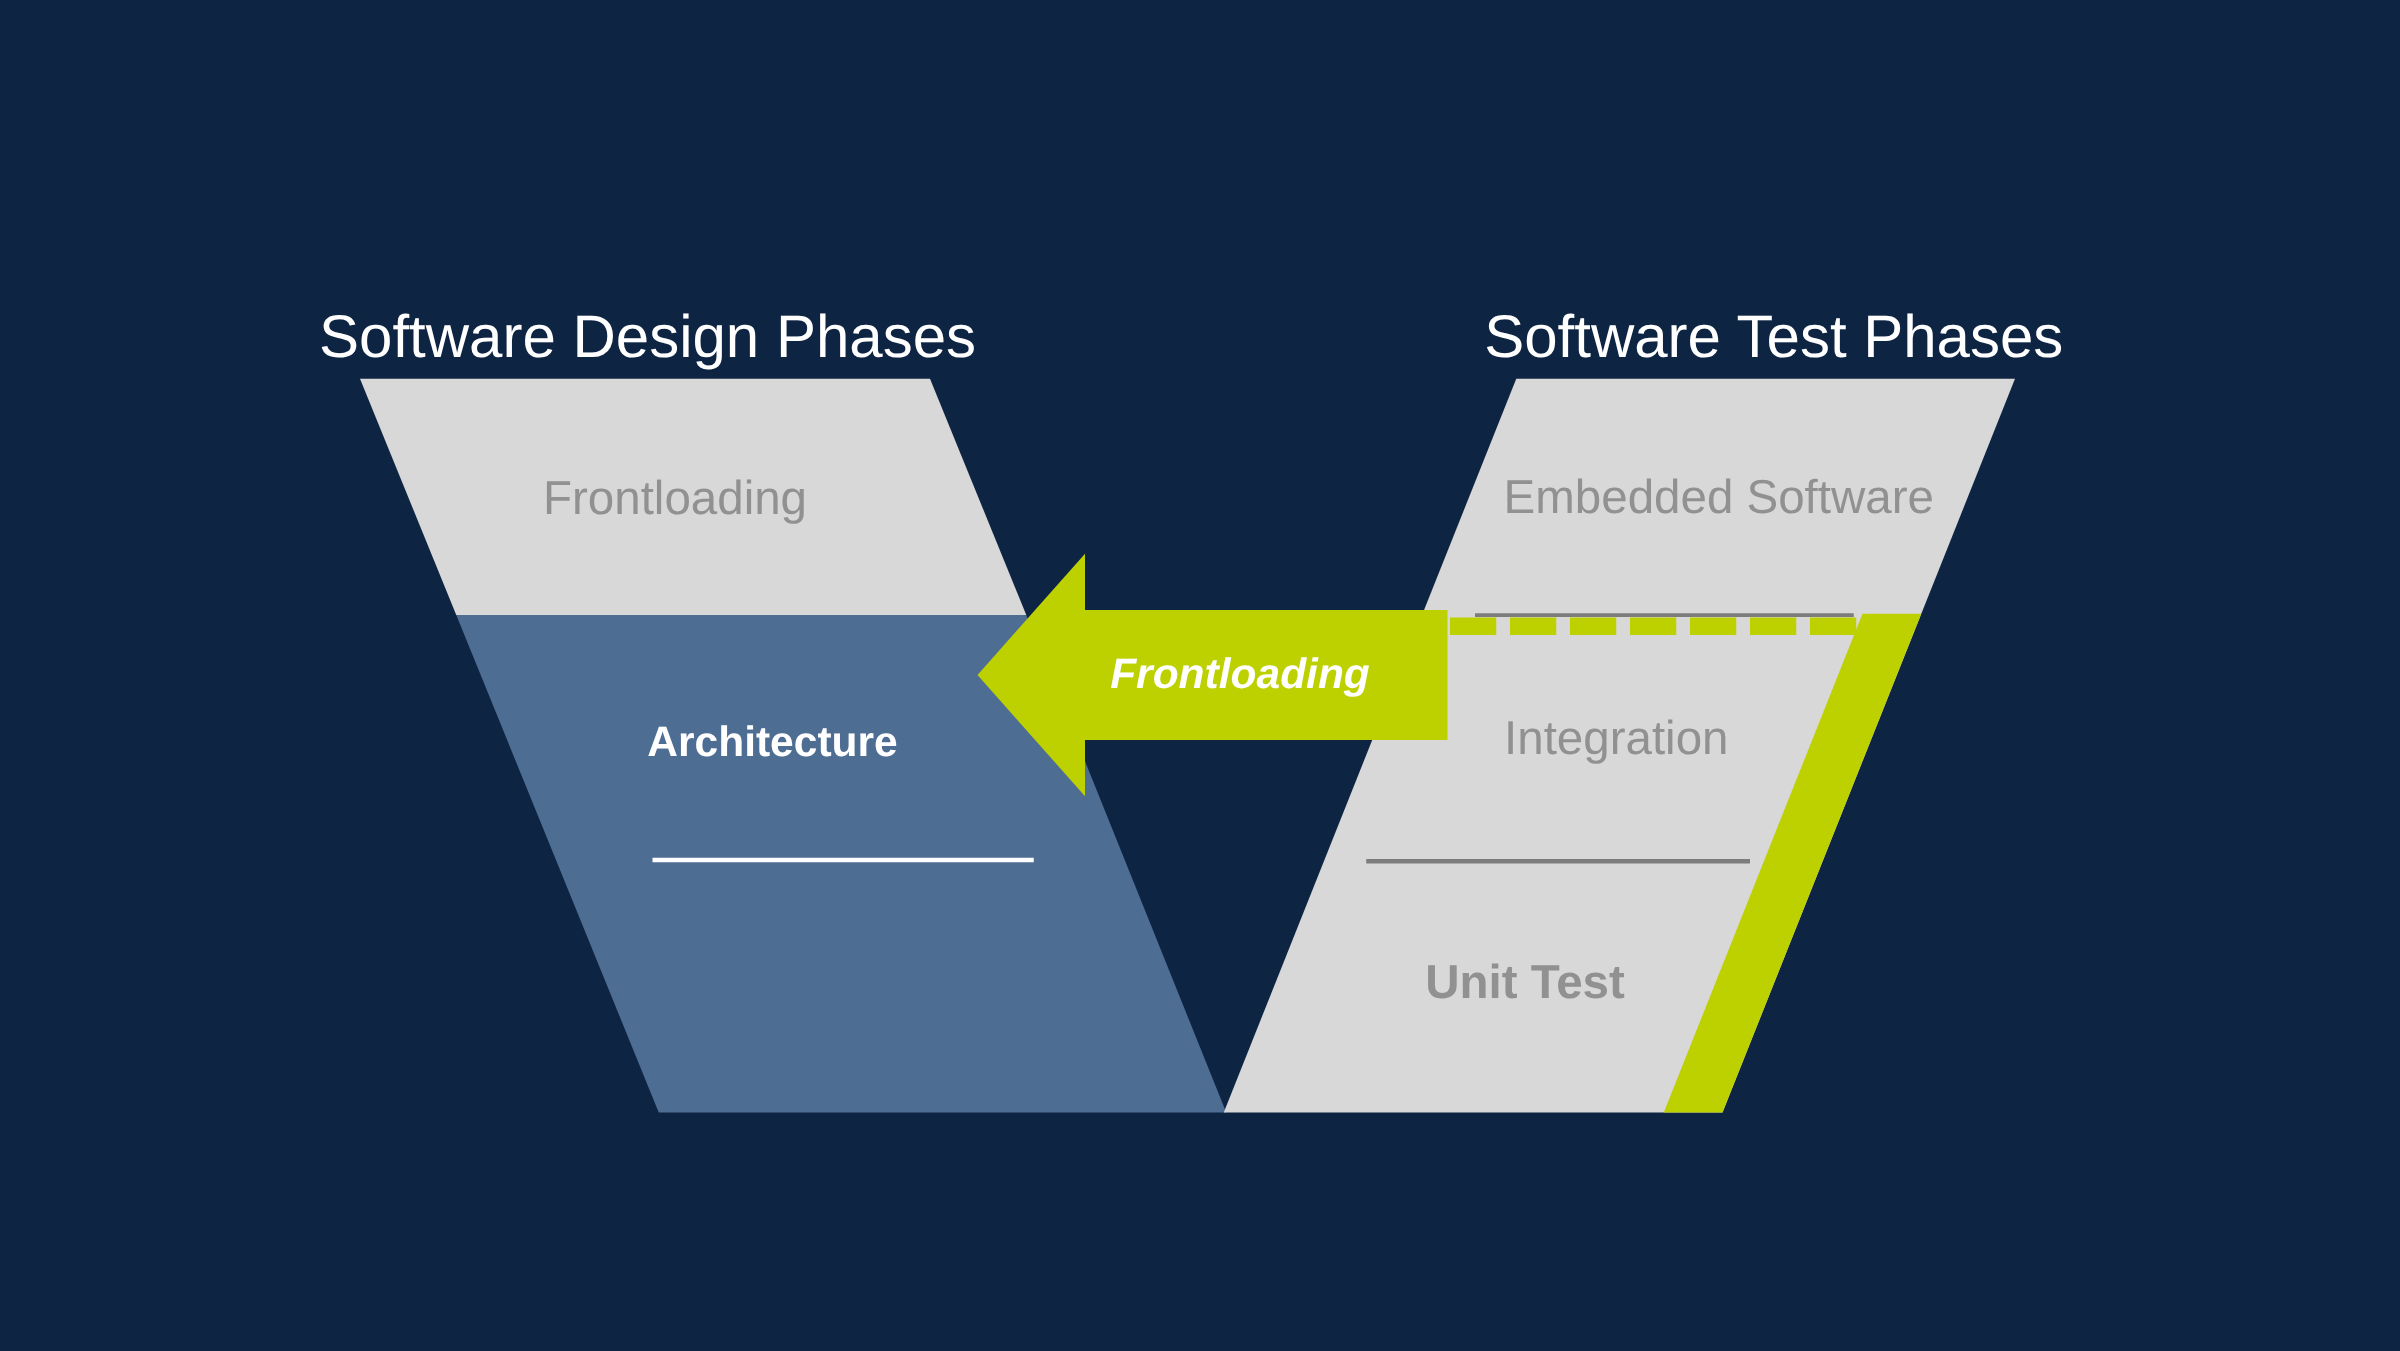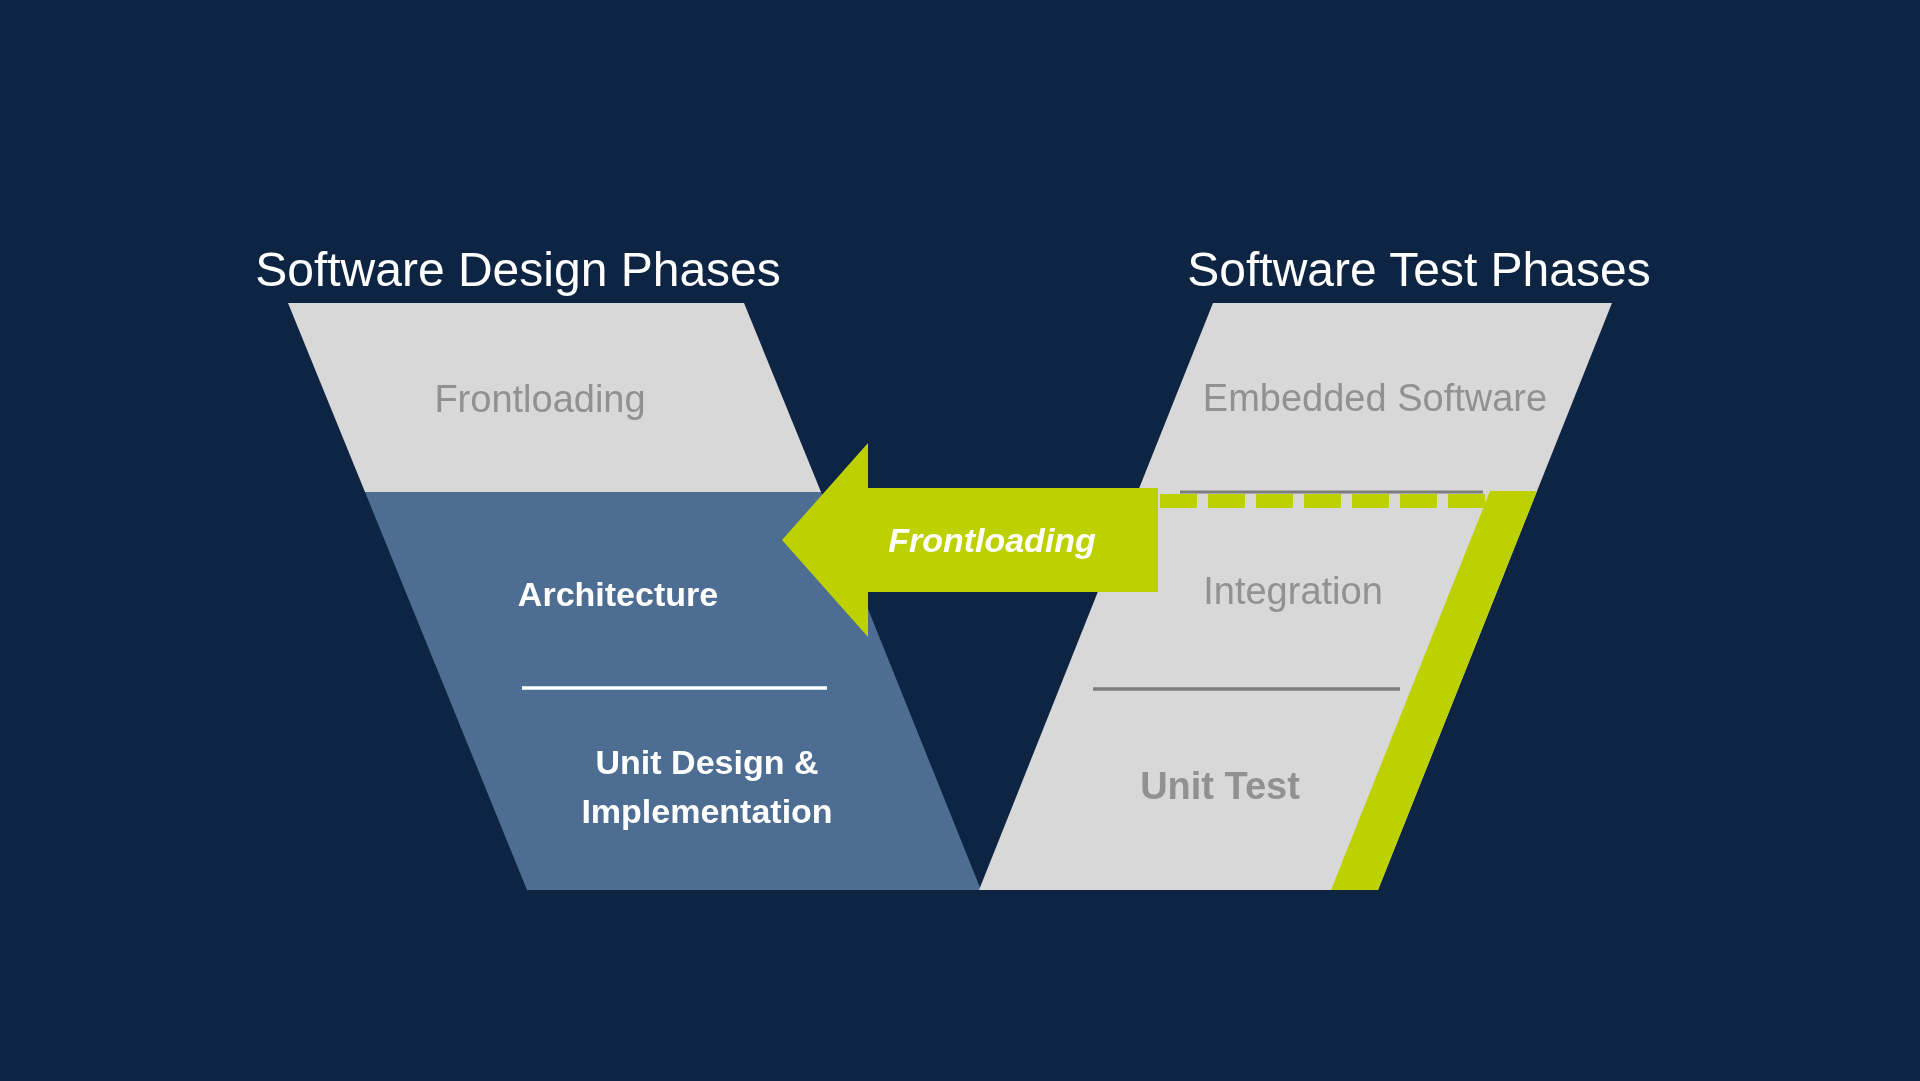--- a/index.html
+++ b/index.html
@@ -63,24 +63,20 @@
   <div class="label title" style="left:518px;top:270px;">Software Design Phases</div>
 
   <div class="label title" style="left:1419px;top:270px;">Software Test Phases</div>
 
   <div class="label phase" style="left:540px;top:400px;">Frontloading</div>
 
   <div class="label phase" style="left:1375px;top:399px;">Embedded Software</div>
 
   <div class="label phase-strong" style="left:618px;top:594px;">Architecture</div>
 
-  <div class="label phase-strong two-line" style="left:707px;top:787px;">
-    <span>Unit Design &amp;</span><br>
-    <span>Implementation</span>
-  </div>
 
   <div class="label phase" style="left:1293px;top:592px;">Integration</div>
 
   <div class="label phase" style="left:1220px;top:787px;font-weight:bold;">Unit Test</div>
 
   <div class="label phase-strong" style="left:992px;top:540px;font-style:italic;">Frontloading</div>
 
 </div>
 
 </body></html>

